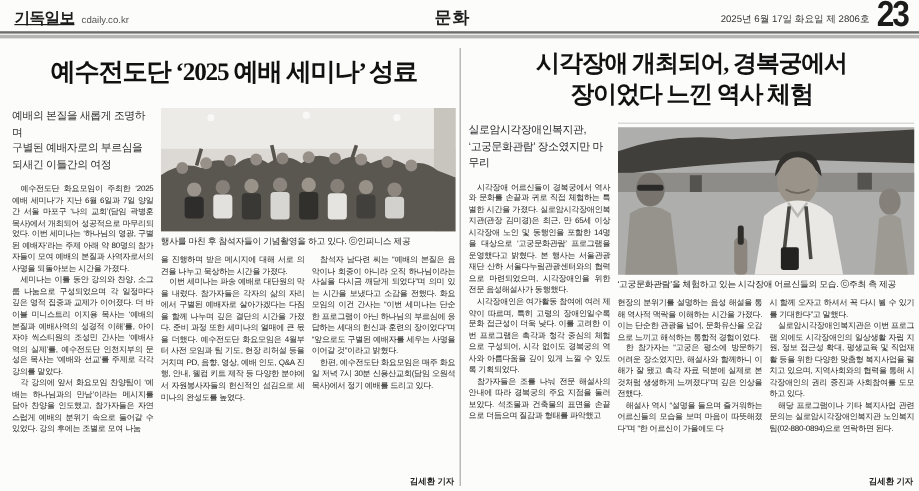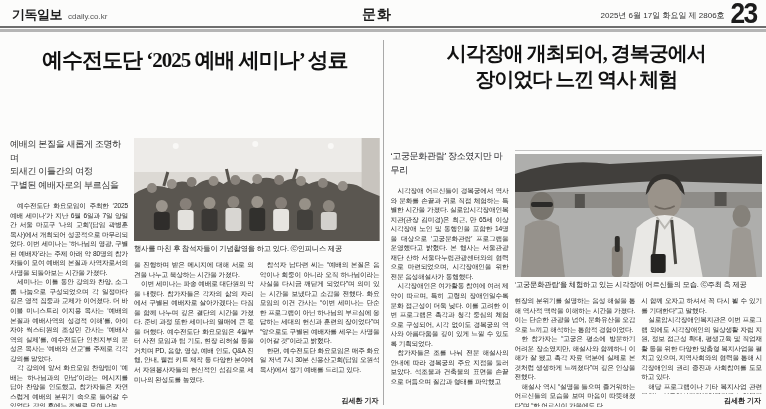--- a/index.html
+++ b/index.html
@@ -3,32 +3,32 @@
 <meta charset="utf-8">
 <style>
   * { box-sizing: border-box; margin: 0; padding: 0; }
   html, body { width: 766px; height: 409px; overflow: hidden; }
   body { background: #fcfcfb; font-family: "Liberation Sans", sans-serif; color: #1c1c1c; }
   .page { width: 766px; height: 409px; position: relative; }
 
   
   .header { height: 24px; padding: 7px 10px 0 12px; display: flex; align-items: flex-end; position: relative; }
   .masthead-wrap { display: flex; align-items: baseline; gap: 6px; }
-  .masthead { font-size: 13px; font-weight: bold; letter-spacing: -0.5px; }
+  .masthead { font-size: 13px; font-weight: bold; letter-spacing: -0.5px; text-decoration: underline; }
   .site-url { font-size: 8px; color: #555; }
   .section { position: absolute; left: 0; right: 12px; text-align: center; font-size: 14px; font-weight: bold; letter-spacing: 1px; }
   .header-right { margin-left: auto; display: flex; align-items: flex-end; gap: 2px; }
   .issue-date { font-size: 8px; color: #333; padding-bottom: 3px; }
   .page-number { font-size: 30px; font-weight: bold; line-height: 22px; letter-spacing: -2px; transform: scaleX(0.88); transform-origin: right bottom; }
   .rule1 { height: 2px; background: #6e6e6e; margin: 2px 0 1px 0; }
   .rule2 { height: 3px; background: #b5b5b5; }
 
   
   .main { display: flex; padding: 2px 4px 0 10px; height: 375px; }
-  .article { display: flex; flex-direction: column; height: 100%; gap: 48px; }
+  .article { display: flex; flex-direction: column; height: 100%; }
   .article-left { width: 370px; }
   .article-right { width: 372px; }
   .v-divider { width: 1px; background: #a9a9a9; margin: 6px 7px 2px 3px; }
 
   .headline { font-family: "Liberation Serif", "DejaVu Serif", serif; font-weight: bold; text-align: center; color: #111; letter-spacing: -1px; }
   .article-left .headline { font-size: 21px; margin: 12px 0 16px 0; }
   .article-right .headline { font-size: 20px; line-height: 26px; margin: 6px 0 10px 0; }
 
   .content { flex: 1; display: flex; gap: 6px; overflow: hidden; }
   .col { overflow: hidden; }
@@ -70,22 +70,22 @@
   <div class="rule2"></div>
 
   <div class="main">
 
     <div class="article article-left">
       <div class="headline">예수전도단 ‘2025 예배 세미나’ 성료</div>
       <div class="content">
         <div class="col col-1 bodytext">
           <div class="subtitle">
             <div>예배의 본질을 새롭게 조명하며</div>
+            <div>구별된 예배자로의 부르심을</div>
             <div>되새긴 이틀간의 여정</div>
-            <div>구별된 예배자로의 부르심을</div>
           </div>
           <p>예수전도단 화요모임이 주최한 ‘2025 예배 세미나’가 지난 6월 6일과 7일 양일간 서울 마포구 ‘나의 교회’(담임 곽병훈 목사)에서 개최되어 성공적으로 마무리되었다. 이번 세미나는 ‘하나님의 영광, 구별된 예배자’라는 주제 아래 약 80명의 참가자들이 모여 예배의 본질과 사역자로서의 사명을 되돌아보는 시간을 가졌다.</p>
           <p>세미나는 이틀 동안 강의와 찬양, 소그룹 나눔으로 구성되었으며 각 일정마다 깊은 영적 집중과 교제가 이어졌다. 더 바이블 미니스트리 이지용 목사는 ‘예배의 본질과 예배사역의 성경적 이해’를, 아이자야 씩스티원의 조성민 간사는 ‘예배사역의 실제’를, 예수전도단 인천지부의 문성은 목사는 ‘예배와 선교’를 주제로 각각 강의를 맡았다.</p>
           <p>각 강의에 앞서 화요모임 찬양팀이 ‘예배는 하나님과의 만남’이라는 메시지를 담아 찬양을 인도했고, 참가자들은 자연스럽게 예배의 분위기 속으로 들어갈 수 있었다. 강의 후에는 조별로 모여 나눔</p>
         </div>
         <div class="col col-23">
           <div class="photo-wrap">
             <svg class="photo" viewBox="0 0 247 103" width="100%" height="103" preserveAspectRatio="none" aria-hidden="true">
               <rect width="247" height="103" fill="#dcd9d4"></rect>
               <rect width="247" height="34" fill="#edebe8"></rect>
@@ -146,20 +146,21 @@
     <div class="v-divider"></div>
 
     <div class="article article-right">
       <div class="headline">
         <div>시각장애 개최되어, 경복궁에서</div>
         <div>장이었다 느낀 역사 체험</div>
       </div>
       <div class="content">
         <div class="col col-1 bodytext">
           <div class="subtitle">
+            <div>실로암시각장애인복지관,</div>
             <div>‘고궁문화관람’ 장소였지만 마무리</div>
           </div>
           <p>시각장애 어르신들이 경복궁에서 역사와 문화를 손끝과 귀로 직접 체험하는 특별한 시간을 가졌다. 실로암시각장애인복지관(관장 김미경)은 최근, 만 65세 이상 시각장애 노인 및 동행인을 포함한 14명을 대상으로 ‘고궁문화관람’ 프로그램을 운영했다고 밝혔다. 본 행사는 서울관광재단 산하 서울다누림관광센터와의 협력으로 마련되었으며, 시각장애인을 위한 전문 음성해설사가 동행했다.</p>
           <p>시각장애인은 여가활동 참여에 여러 제약이 따르며, 특히 고령의 장애인일수록 문화 접근성이 더욱 낮다. 이를 고려한 이번 프로그램은 촉각과 청각 중심의 체험으로 구성되어, 시각 없이도 경복궁의 역사와 아름다움을 깊이 있게 느낄 수 있도록 기획되었다.</p>
           <p>참가자들은 조를 나눠 전문 해설사의 안내에 따라 경복궁의 주요 지점을 둘러보았다. 석조물과 건축물의 표면을 손끝으로 더듬으며 질감과 형태를 파악했고</p>
         </div>
         <div class="col col-23">
           <div class="photo-wrap ruled">
             <svg class="photo" viewBox="0 0 248 123" width="100%" height="123" preserveAspectRatio="none" aria-hidden="true">
               <rect width="248" height="123" fill="#aeaeac"></rect>

